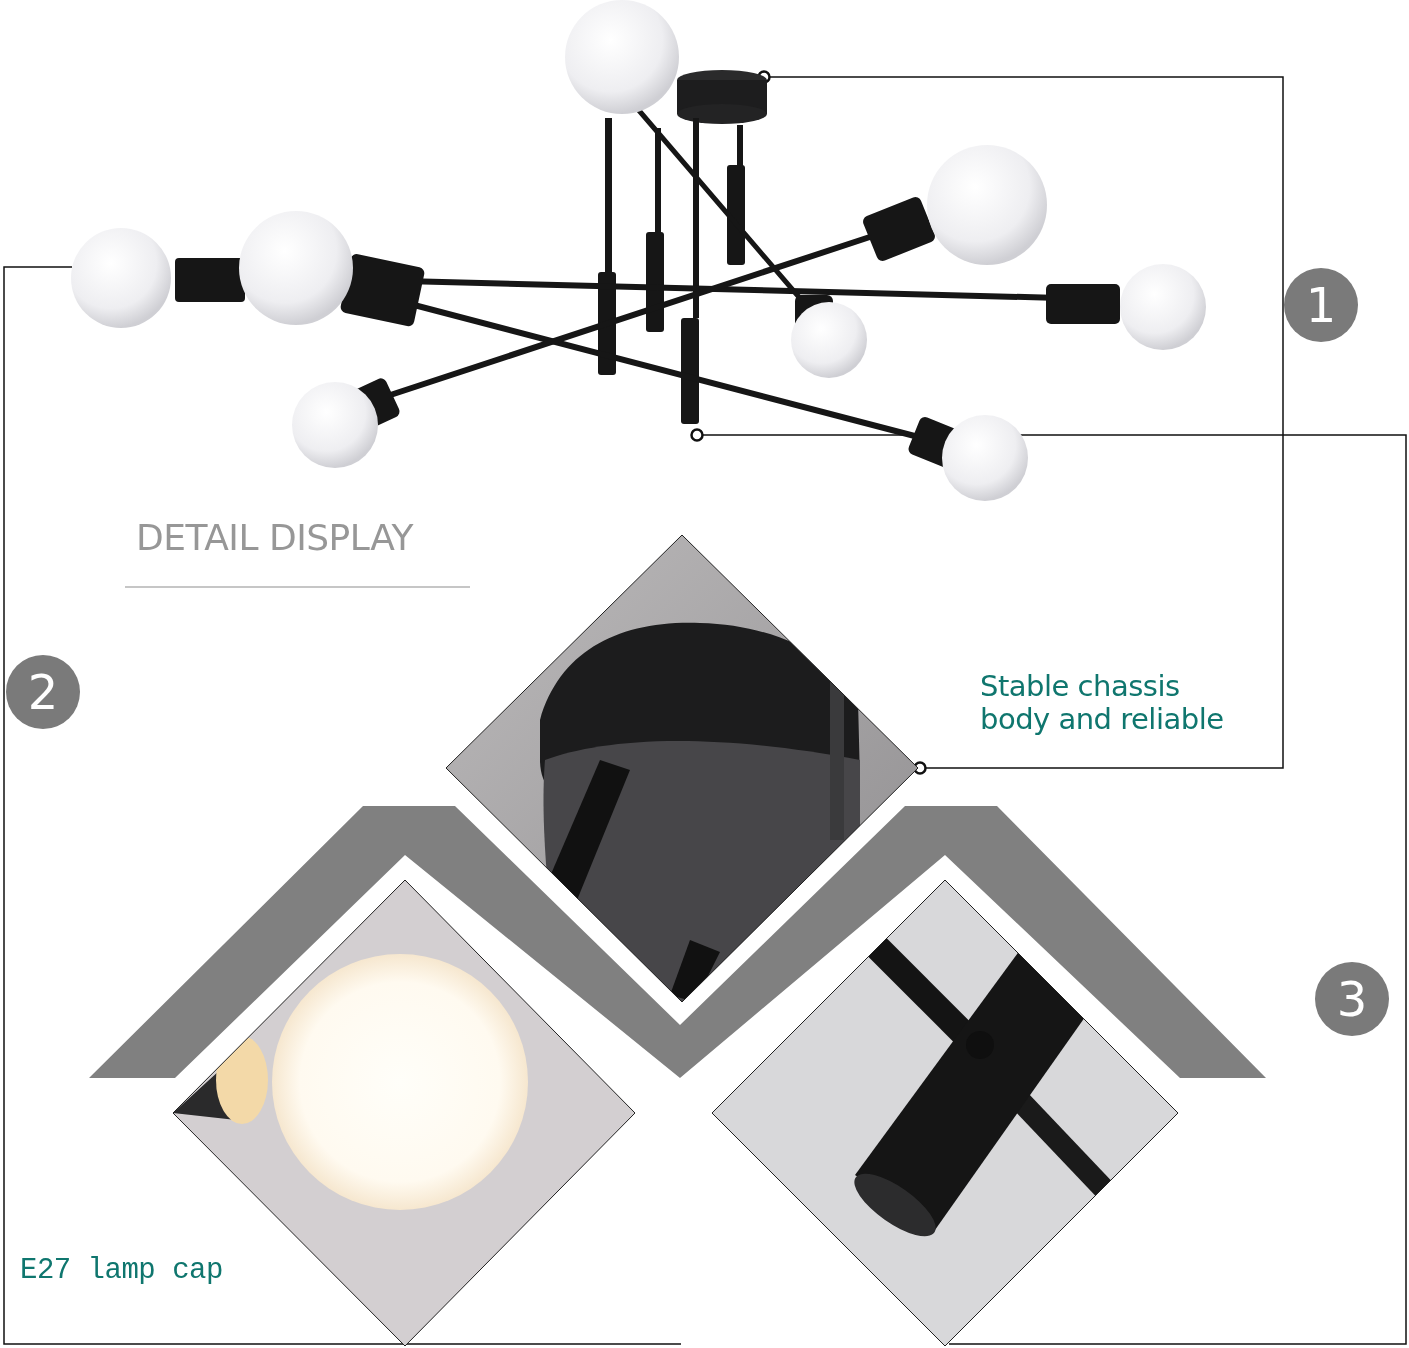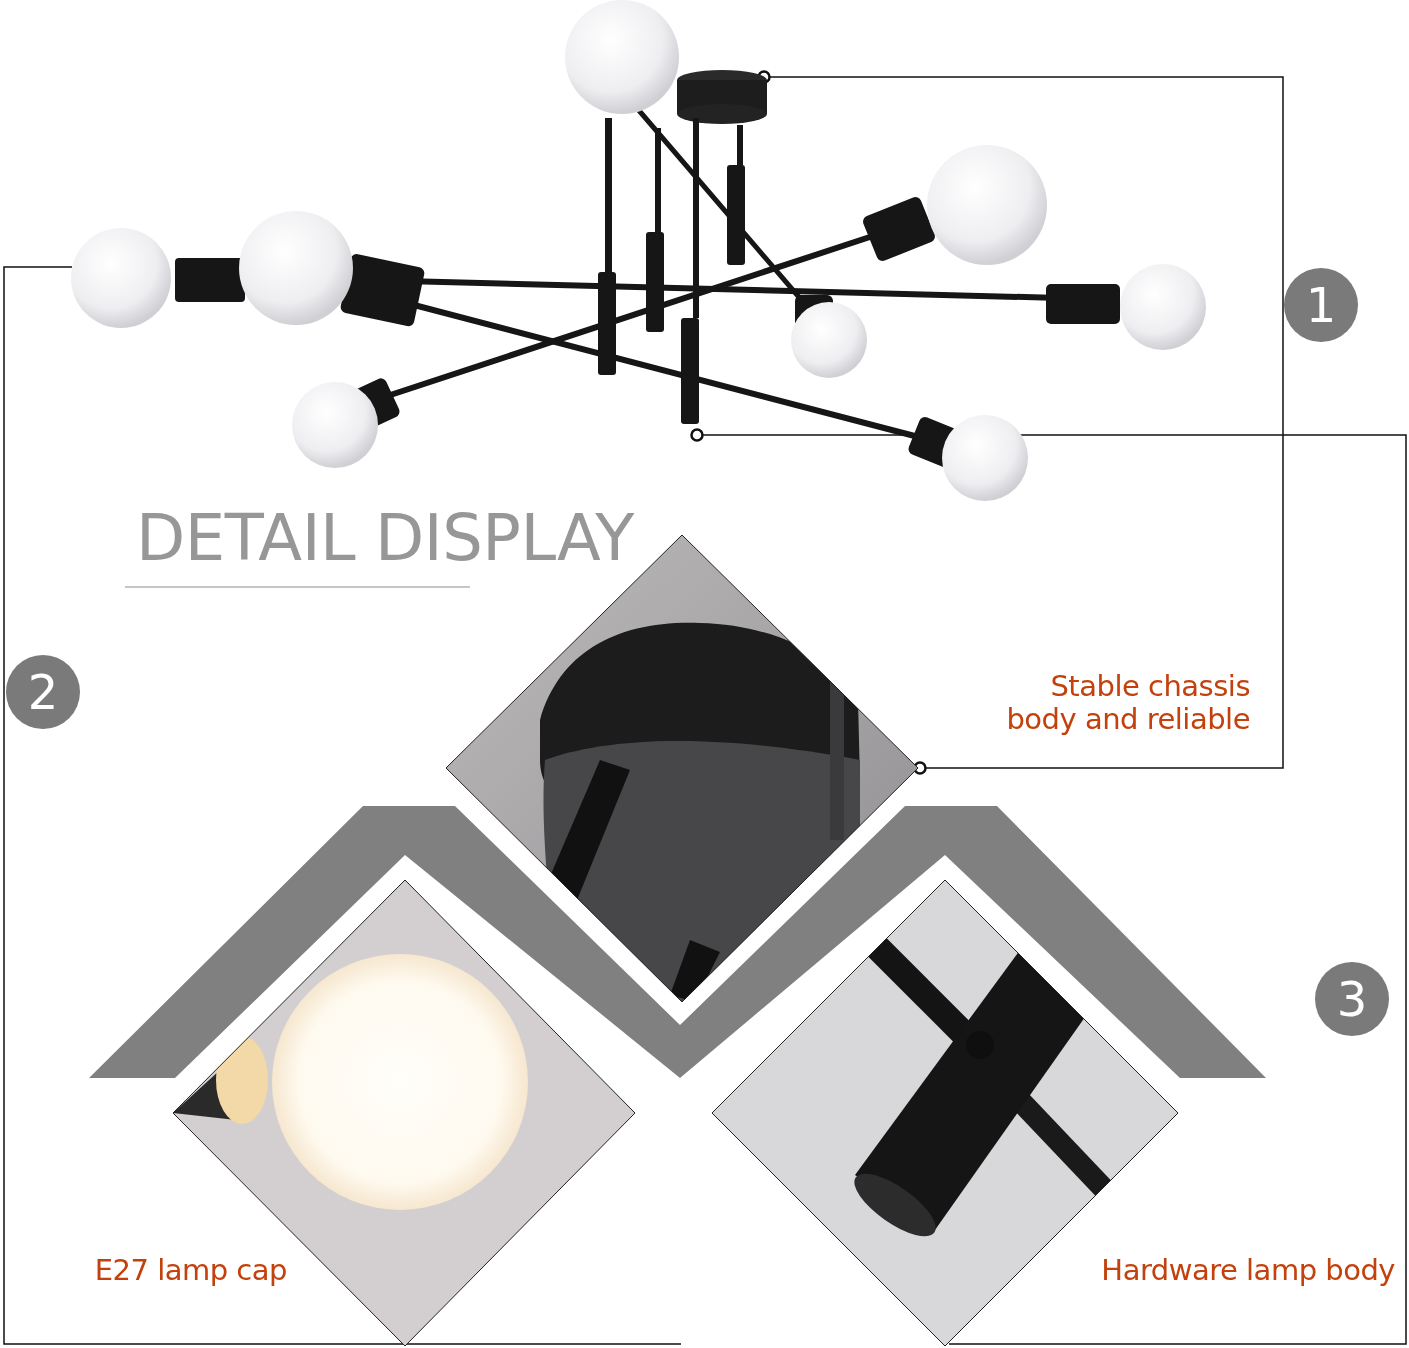--- a/index.html
+++ b/index.html
@@ -7,36 +7,36 @@
     position: relative;
     width: 1409px;
     height: 1348px;
     overflow: hidden;
     background: #ffffff;
     font-family: "Liberation Sans", "DejaVu Sans", sans-serif;
   }
   svg.layer { position: absolute; left: 0; top: 0; }
   .caption {
     position: absolute;
-    color: #c2410c;
+    color: #0f766e;
     font-family: "DejaVu Sans", "Liberation Sans", sans-serif;
     font-size: 29px;
     line-height: 33px;
-    text-align: right;
+    text-align: left;
     letter-spacing: -0.5px;
     white-space: nowrap;
   }
   .caption span { display: block; }
   .heading {
     position: absolute;
     left: 136px;
     top: 508px;
     color: #979797;
     font-family: "DejaVu Sans", "Liberation Sans", sans-serif;
-    font-size: 64px;
+    font-size: 36px;
     letter-spacing: -0.5px;
     line-height: 60px;
     white-space: nowrap;
   }
   .heading-rule {
     position: absolute;
     left: 125px;
     top: 586px;
     width: 345px;
     height: 2px;
@@ -179,19 +179,18 @@
   <div class="heading-rule"></div>
 
   <div class="badge" style="left:1284px; top:268px;">1</div>
   <div class="badge" style="left:6px; top:655px;">2</div>
   <div class="badge" style="left:1315px; top:962px;">3</div>
 
   <div class="caption" style="left:980px; top:670px; width:270px;">
     <span>Stable chassis</span>
     <span>body and reliable</span>
   </div>
-  <div class="caption" style="left:32px; top:1254px; width:255px;">
+  <div class="caption" style="left:20px; top:1254px; width:255px;font-family:Liberation Mono, monospace;">
     <span>E27 lamp cap</span>
   </div>
   <div class="caption" style="left:1055px; top:1254px; width:340px;">
-    <span>Hardware lamp body</span>
   </div>
 </div>
 
 </body></html>

